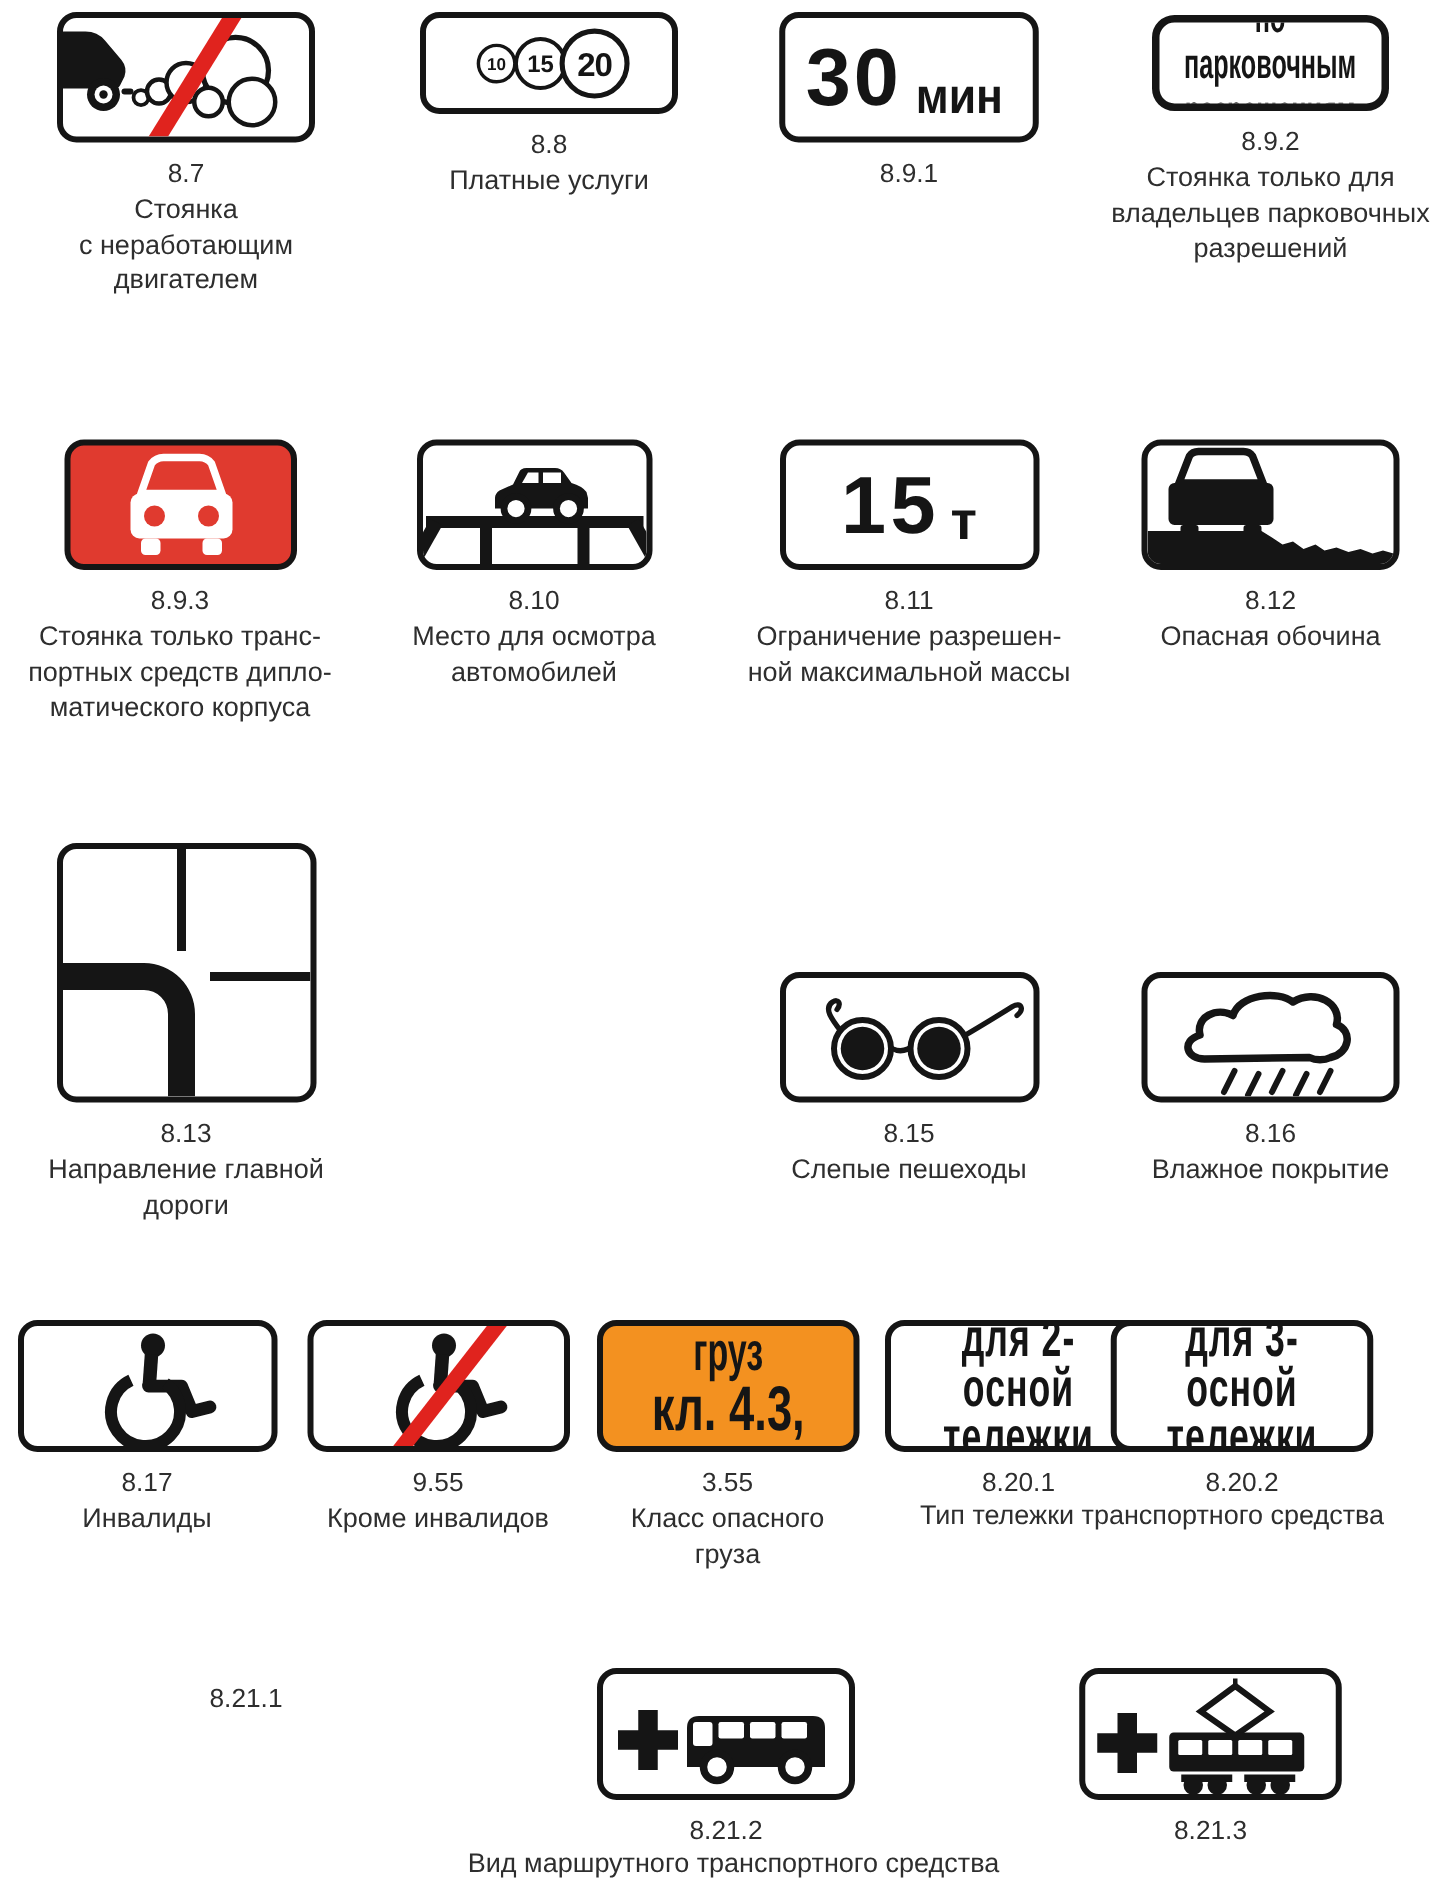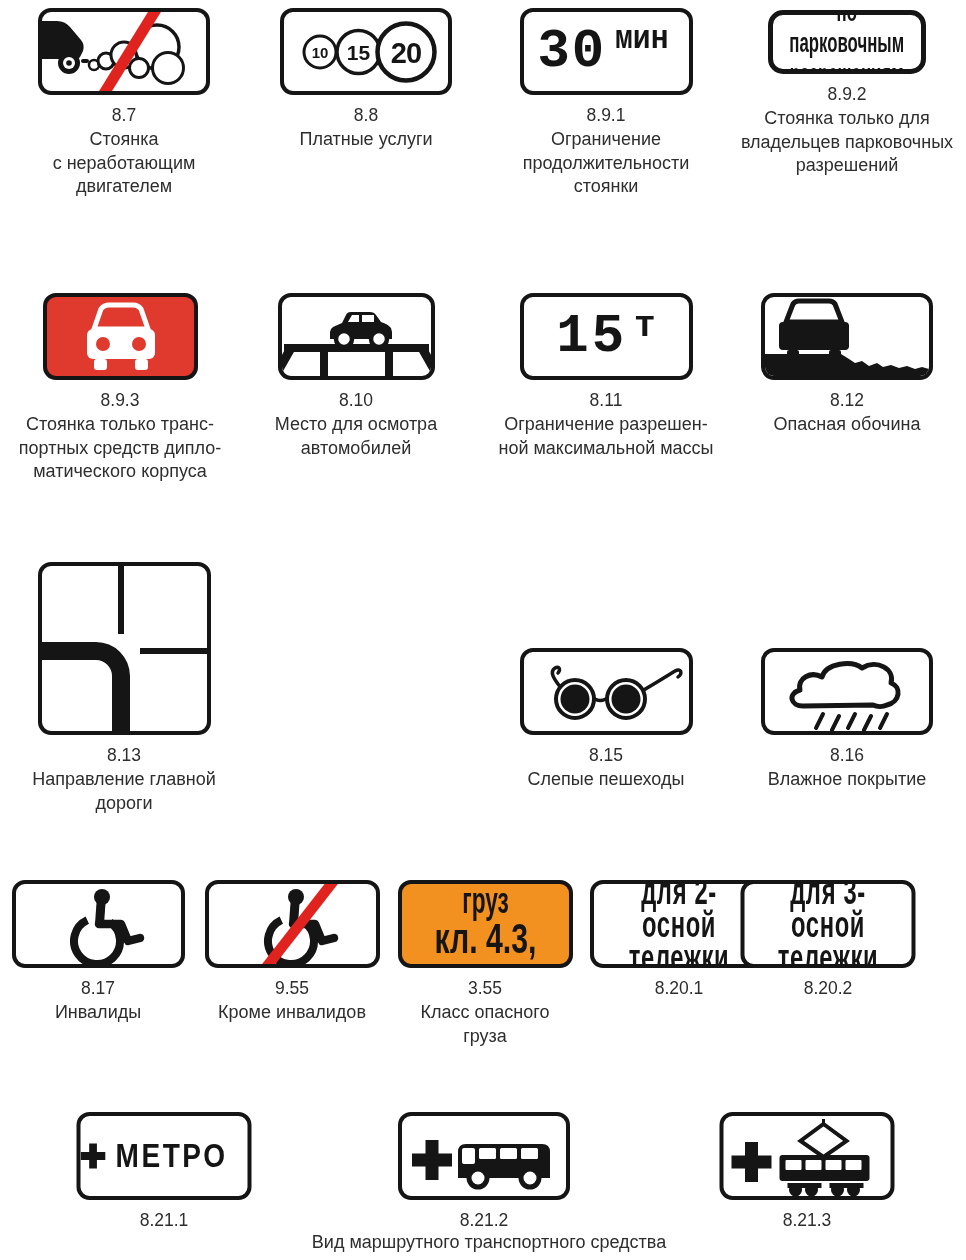--- a/index.html
+++ b/index.html
@@ -8,24 +8,24 @@
         font-family:"Liberation Sans","DejaVu Sans",sans-serif;color:var(--caption_text,#2e2e2e);}
   .cell{position:absolute;transform:translateX(-50%);display:flex;flex-direction:column;align-items:center;}
   .plate{box-sizing:border-box;border:4px solid var(--ink,#151515);border-radius:13px;background:#fff;
          position:relative;overflow:hidden;display:flex;align-items:center;justify-content:center;flex:none;}
   .plate svg.fill{position:absolute;left:0;top:0;width:100%;height:100%;display:block;}
   .num{font-size:17.5px;line-height:21px;margin-top:10px;text-align:right;}
   .cap{font-size:18px;line-height:23.5px;margin-top:2px;text-align:center;white-space:pre-line;width:262px;}
   .shared-cap{position:absolute;transform:translateX(-50%);font-size:18px;line-height:23px;text-align:center;white-space:nowrap;}
   
   .cond{display:inline-block;font-weight:bold;color:var(--ink,#151515);text-align:center;white-space:pre-line;}
-  .valrow{display:flex;align-items:flex-start;color:var(--ink,#151515);font-weight:bold;font-family:Liberation Mono, monospace;}
+  .valrow{display:flex;align-items:flex-end;color:var(--ink,#151515);font-weight:bold;}
   
   #c8_7  {left:124px;top:8px}    #p8_7  {width:172px;height:87px}
-  #c8_8  {left:366px;top:8px}    #p8_8  {width:172px;height:87px}
+  #c8_8  {left:366px;top:8px}    #p8_8  {width:172px;height:68px}
   #c8_9_1{left:606px;top:8px}    #p8_9_1{width:173px;height:87px}
   #c8_9_2{left:847px;top:10px}   #p8_9_2{width:158px;height:64px;border-width:5px;border-radius:15px}
   #c8_9_3{left:120px;top:293px}  #p8_9_3{width:155px;height:87px;background:var(--red_sign_bg,#e03a2f)}
   #c8_10 {left:356px;top:293px}  #p8_10 {width:157px;height:87px}
   #c8_11 {left:606px;top:293px}  #p8_11 {width:173px;height:87px}
   #c8_12 {left:847px;top:293px}  #p8_12 {width:172px;height:87px}
   #c8_13 {left:124px;top:562px}  #p8_13 {width:173px;height:173px}
   #c8_14 {left:364px;top:648px}  #p8_14 {width:172px;height:87px}
   #c8_15 {left:606px;top:648px}  #p8_15 {width:173px;height:87px}
   #c8_16 {left:847px;top:648px}  #p8_16 {width:172px;height:87px}
@@ -94,23 +94,20 @@
   </div>
 
   <div class="cell" id="c8_9_1">
     <div class="plate" id="p8_9_1">
       <div class="valrow">
         <span class="t30">30</span>
         <span class="tmin">мин</span>
       </div>
     </div>
     <div class="num">8.9.1</div>
-    <div class="cap">Ограничение
-продолжительности
-стоянки</div>
   </div>
 
   <div class="cell" id="c8_9_2">
     <div class="plate" id="p8_9_2">
       <div class="cond tperm">по парковочным
 разрешениям</div>
     </div>
     <div class="num">8.9.2</div>
     <div class="cap">Стоянка только для
 владельцев парковочных
@@ -273,28 +270,23 @@
   </div>
 
   <div class="cell" id="c8_20_2">
     <div class="plate" id="p8_20_2">
       <div class="cond tbogie">для 3-осной
 тележки</div>
     </div>
     <div class="num">8.20.2</div>
   </div>
 
+  <div class="shared-cap" id="gc_bogie">Тип тележки транспортного средства</div>
 
   <div class="cell" id="c8_21_1">
-    <div class="plate" id="p8_21_1">
-      <svg width="42" height="42" viewBox="0 0 42 42">
-        <path d="M14.5,0 H27.5 V14.5 H42 V27.5 H27.5 V42 H14.5 V27.5 H0 V14.5 H14.5 Z" style="fill:var(--ink)"></path>
-      </svg>
-      <span class="cond tmetro">МЕТРО</span>
-    </div>
     <div class="num">8.21.1</div>
   </div>
 
   <div class="cell" id="c8_21_2">
     <div class="plate" id="p8_21_2">
       <svg class="fill" viewBox="0 0 164 80">
         <path d="M23.5,24 H36.5 V37.5 H50 V50.5 H36.5 V64 H23.5 V50.5 H10 V37.5 H23.5 Z" style="fill:var(--ink)"></path>
         <path d="M56,62 V36 Q56,28 64,28 H140 Q148,28 148,36 V62 Z" style="fill:var(--ink)"></path>
         <rect x="60" y="32" width="13" height="16" rx="2" fill="#fff"></rect>
         <rect x="77" y="32" width="17" height="11" rx="1.5" fill="#fff"></rect>

